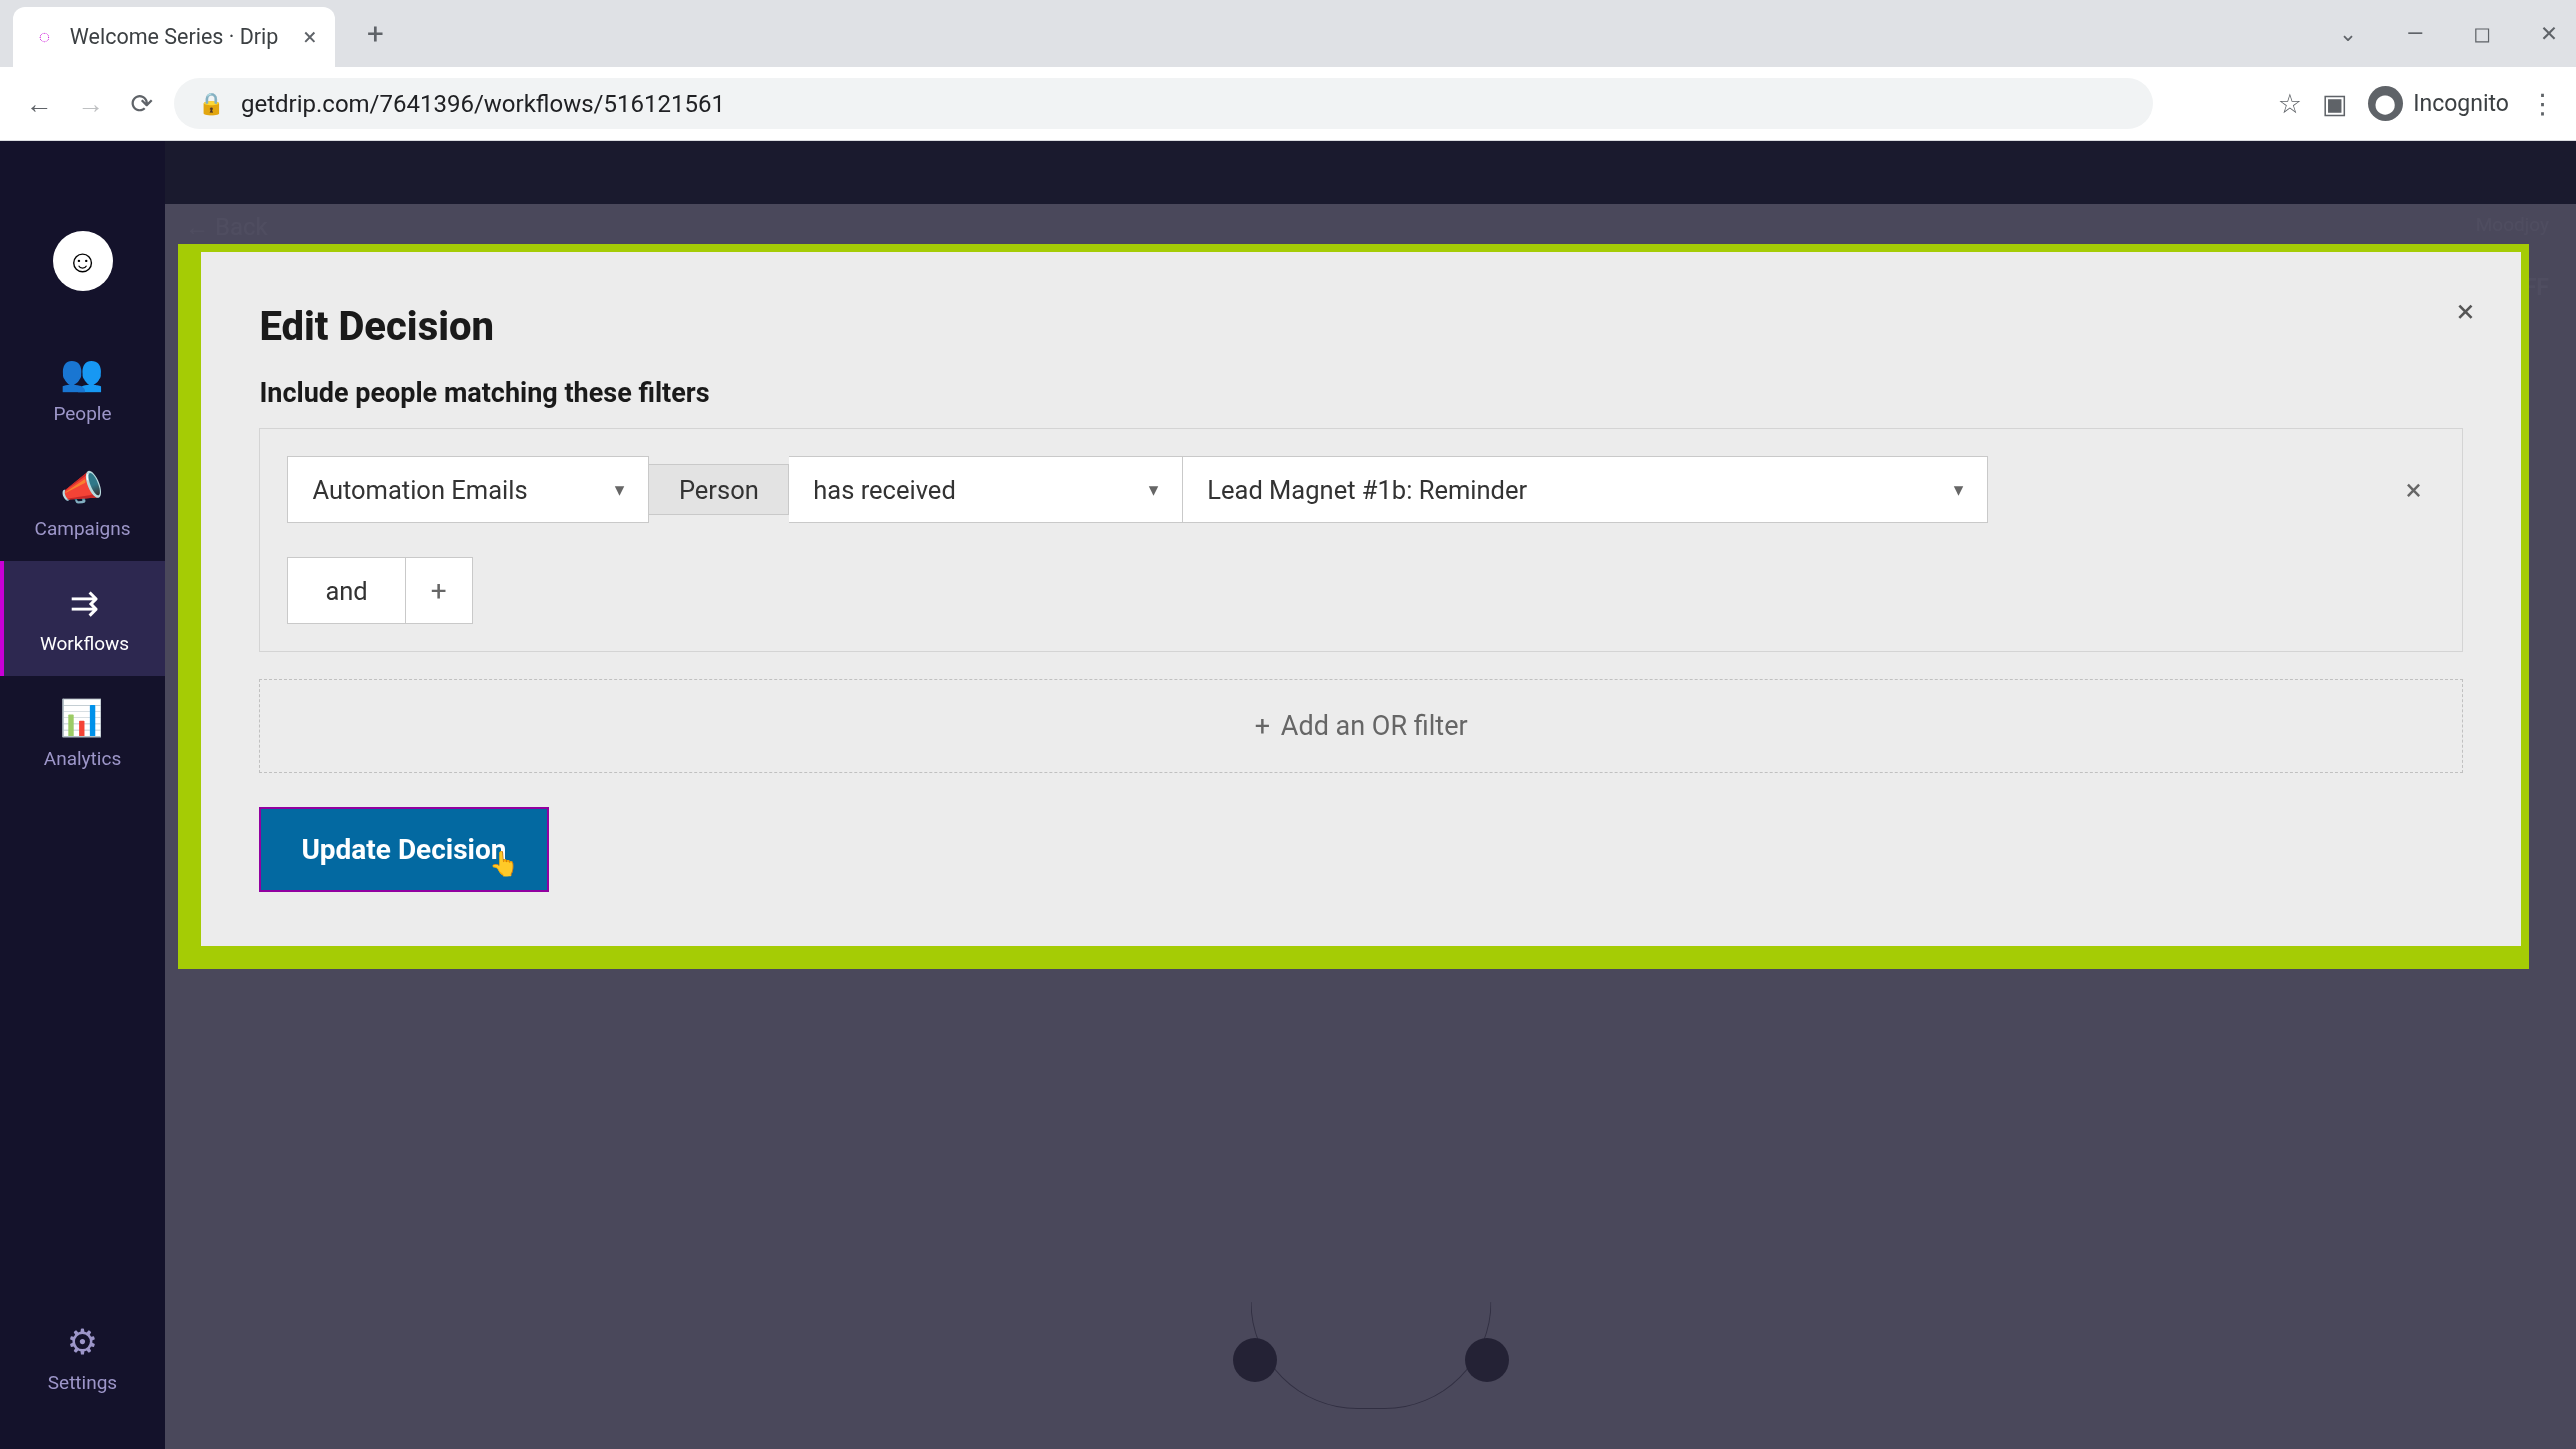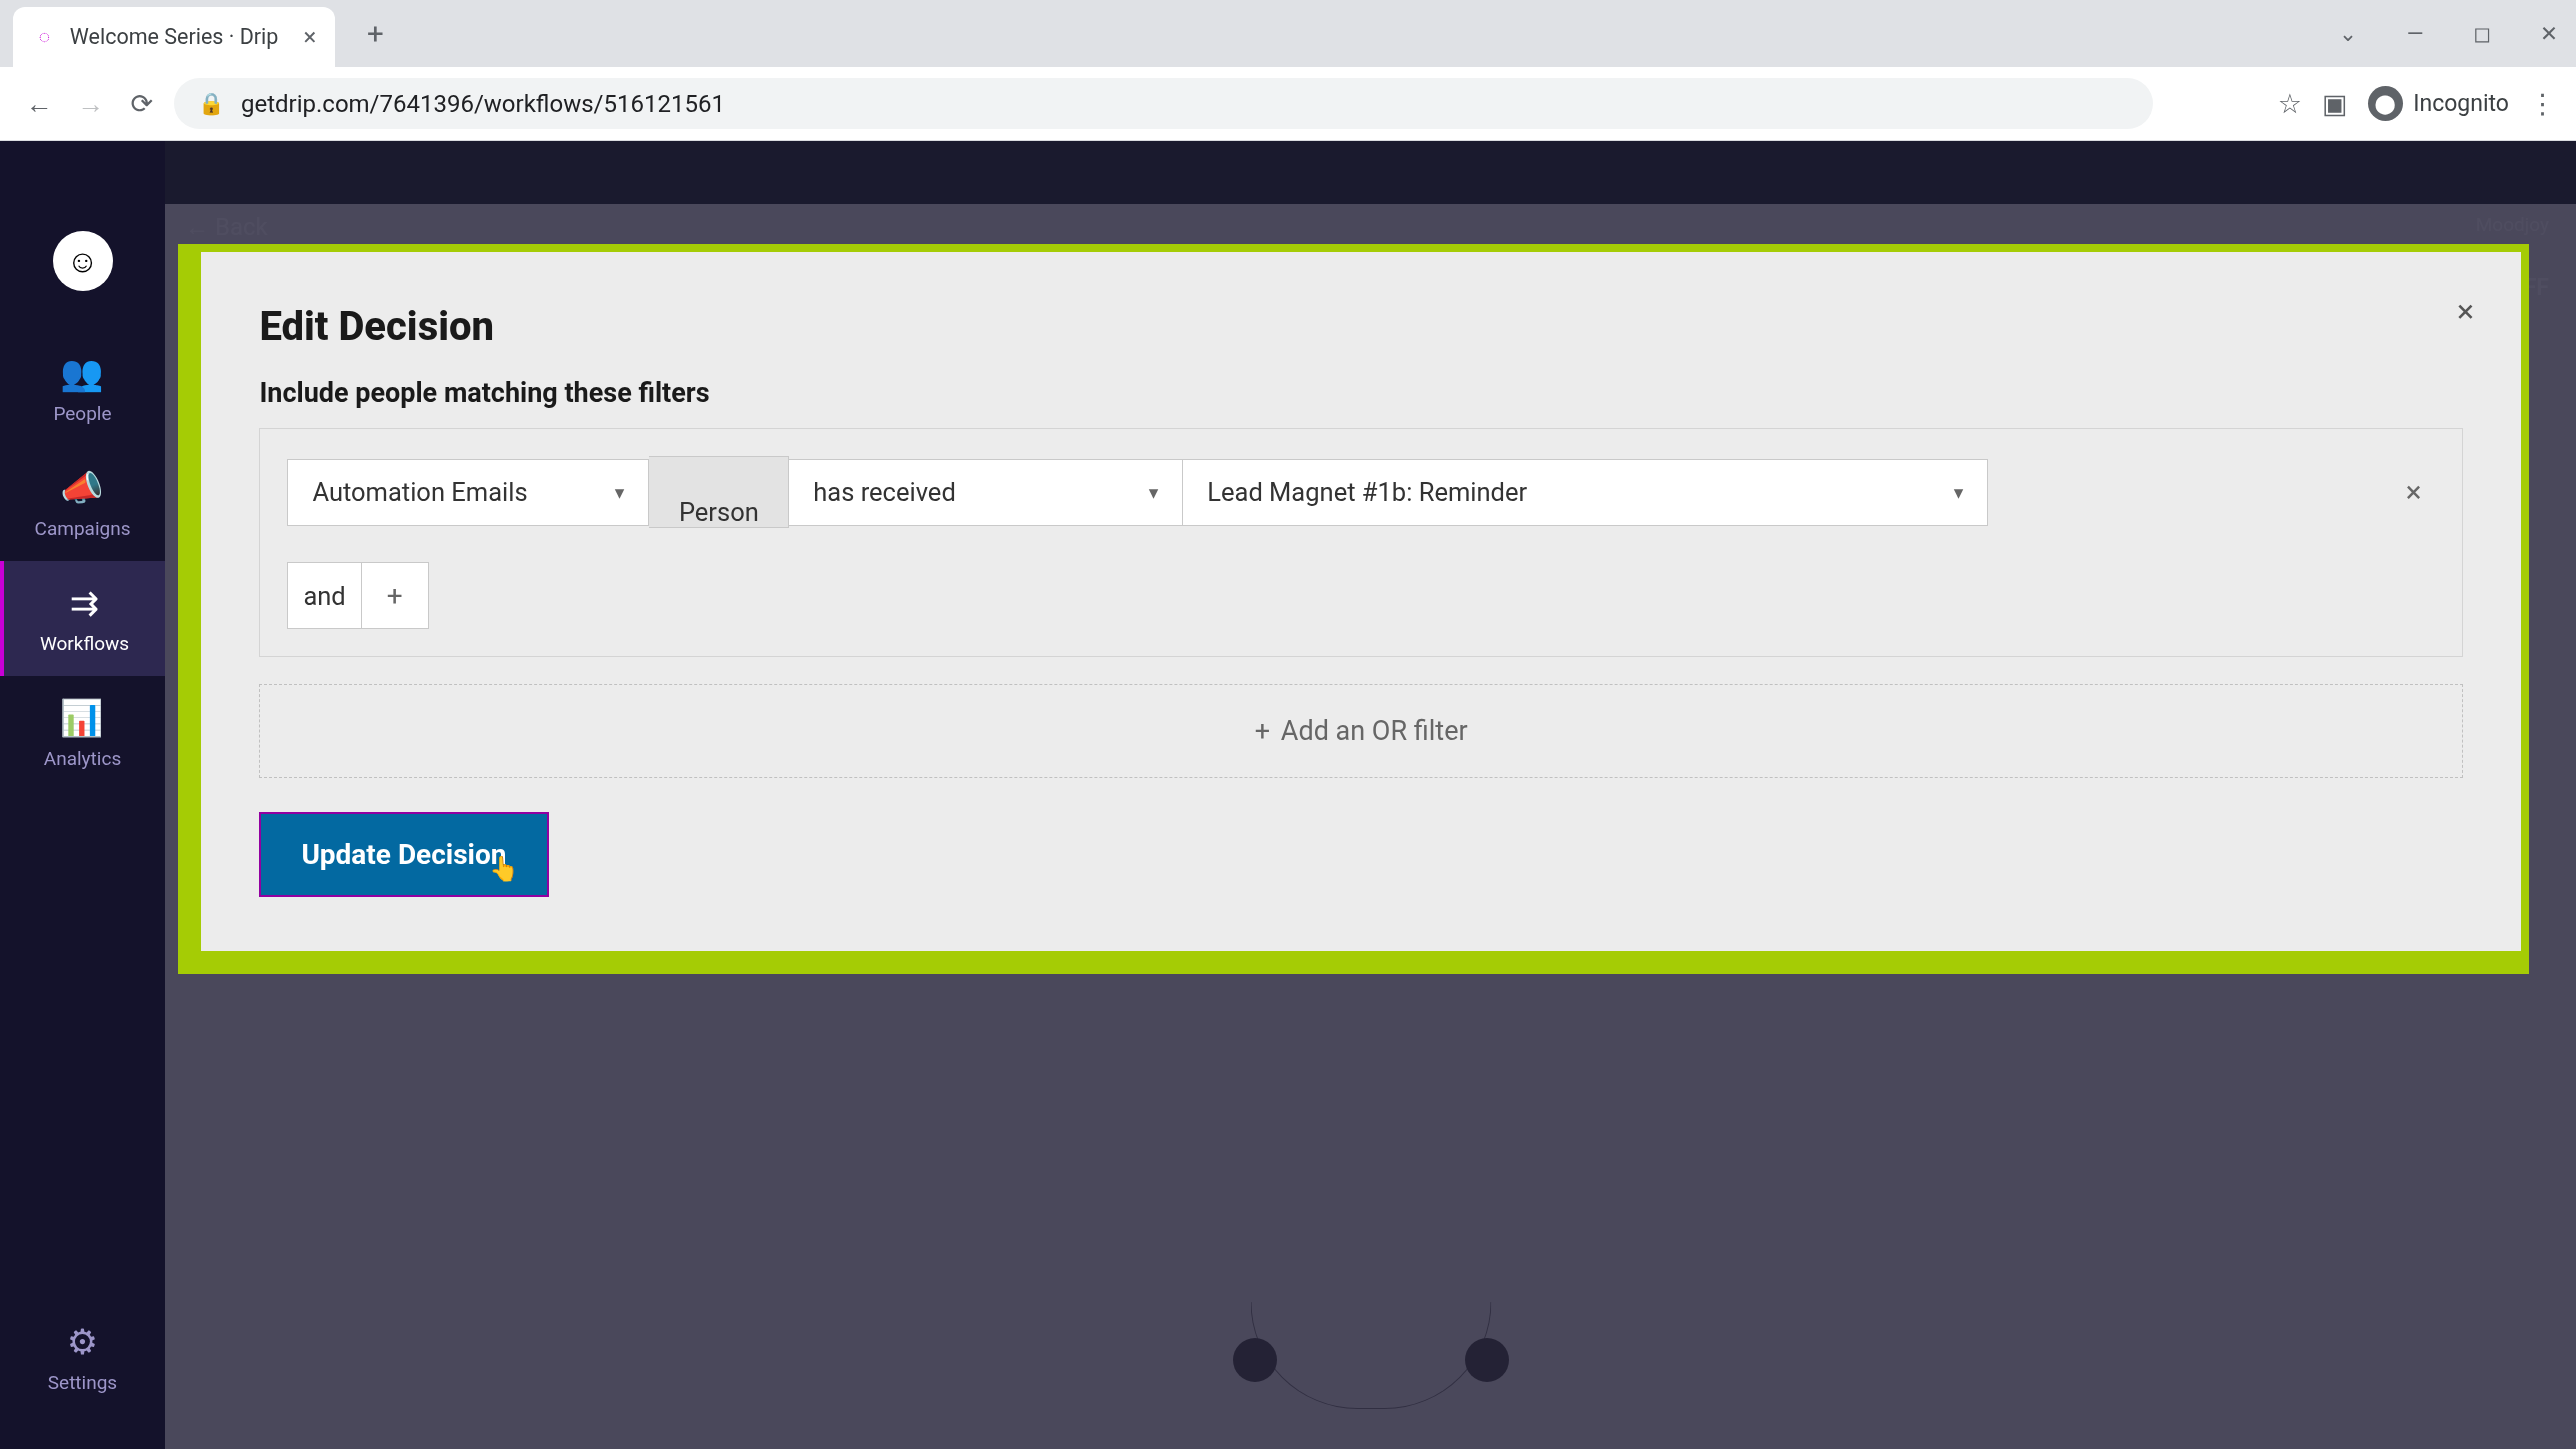--- a/index.html
+++ b/index.html
@@ -337,23 +337,23 @@
   position: relative;
   text-align: center;
 }
 .select-box.w1 { width: 362px; }
 .select-box.w2 { width: 394px; border-left: none; gap: 6px; }
 .select-box.w3 { width: 805px; border-left: none; }
 .person-badge {
   background: #e3e3e3;
   border: 1.3px solid #c9c9c9;
   border-left: none;
-  height: 72px;
-  display: flex;
-  align-items: flex-end;
+  height: 51px;
+  display: flex;
+  align-items: center;
   padding: 0 29.5px;
   font-size: 25.5px;
   color: #333;
 }
 .select-caret {
   margin-left: auto;
   font-size: 19px;
   color: #666;
 }
 .filter-remove {
@@ -365,21 +365,21 @@
 }
 .and-row {
   display: flex;
 }
 .and-chip {
   background: #fff;
   border: 1.3px solid #c9c9c9;
   height: 67px;
   display: flex;
   align-items: center;
-  padding: 0 15px;
+  padding: 0 37px;
   font-size: 25.5px;
   color: #333;
 }
 .and-plus {
   background: #fff;
   border: 1.3px solid #c9c9c9;
   border-left: none;
   height: 67px;
   width: 67px;
   display: flex;

